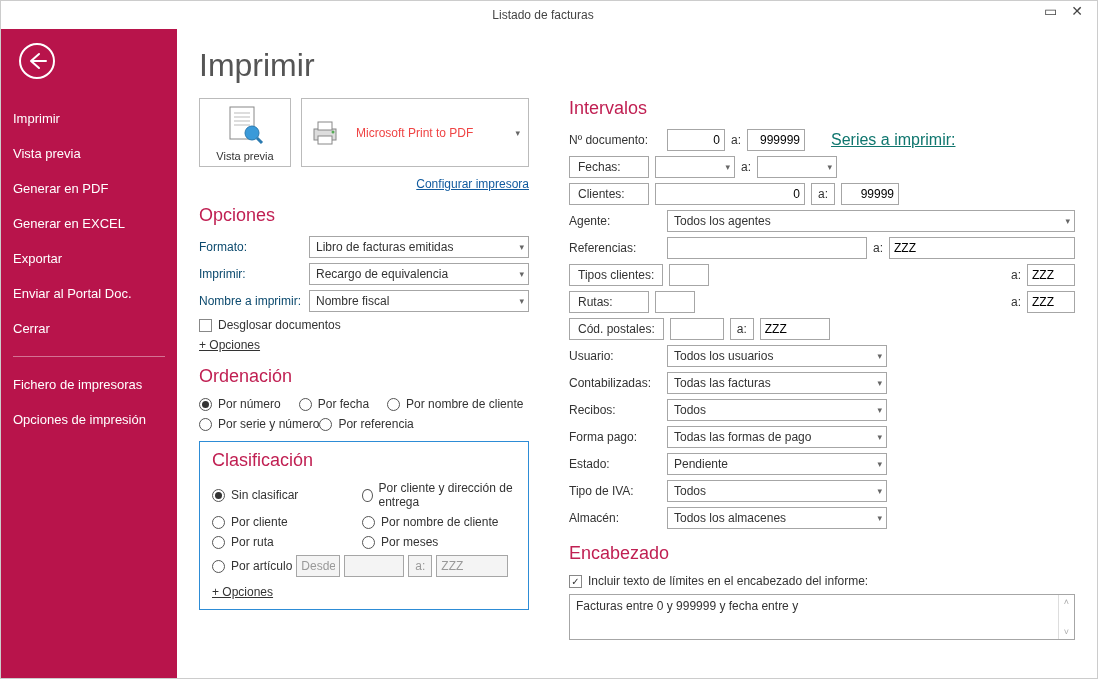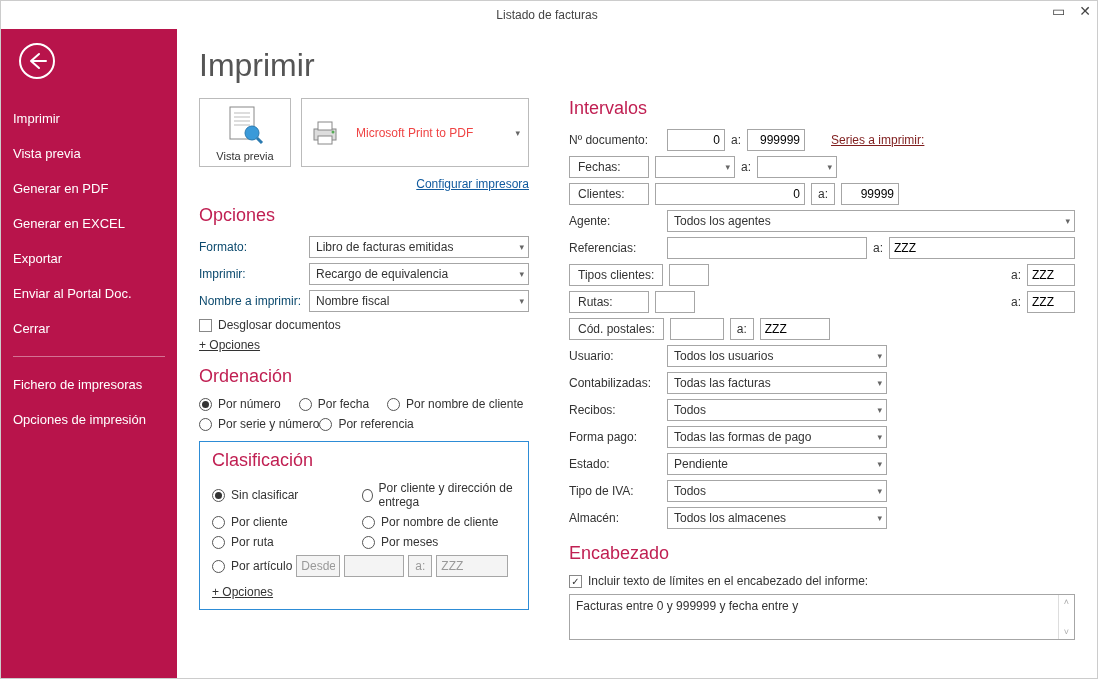--- a/index.html
+++ b/index.html
@@ -1,17 +1,17 @@
 <!DOCTYPE html>
 <html><head>
 <meta charset="utf-8">
 <style>
   * { box-sizing: border-box; margin: 0; padding: 0; }
   body { font-family: "Segoe UI", Tahoma, sans-serif; font-size: 12px; color: #333; background: #fff; width: 1098px; height: 679px; position: relative; overflow: hidden; border: 1px solid #ccc; }
-  .titlebar { position: absolute; top: 0; left: 0; right: 4px; height: 28px; display: flex; align-items: center; justify-content: center; }
+  .titlebar { position: absolute; top: 0; left: 0; right: 12px; height: 28px; display: flex; align-items: center; justify-content: center; }
   .titlebar .title { font-size: 12px; color: #444; }
   .winbtns { position: absolute; right: 2px; top: 2px; display: flex; gap: 14px; align-items: center; }
   .winbtns span { font-size: 14px; color: #444; cursor: default; }
   .sidebar { position: absolute; left: 0; top: 28px; bottom: 0; width: 176px; background: #b8144b; color: #fff; padding-top: 14px; }
   .backbtn { width: 36px; height: 36px; border: 2px solid #fff; border-radius: 50%; margin-left: 18px; margin-bottom: 22px; position: relative; cursor: pointer; }
   .backbtn svg { position: absolute; left: 5px; top: 6px; }
   .side-item { padding: 10px 12px; font-size: 13px; cursor: pointer; }
   .side-sep { height: 1px; background: rgba(255,255,255,0.4); margin: 10px 12px; }
   .main { position: absolute; left: 176px; top: 28px; right: 0; bottom: 0; padding: 18px 22px 10px 22px; overflow: hidden; }
   h1 { font-size: 32px; font-weight: 300; color: #555; margin-bottom: 14px; }
@@ -39,21 +39,21 @@
   .radio.sel::after { content:""; width:7px; height:7px; background:#333; border-radius:50%; }
   .classbox { border: 1.5px solid #2d8cd6; padding: 8px 12px 10px 12px; margin-top: 10px; }
   .art-line { display: flex; align-items: center; gap: 4px; margin-top: 6px; }
   .txtfield { border: 1px solid #a6a6a6; height: 22px; padding: 0 4px; font-size: 12px; background:#f4f4f4; color:#999; }
   .irow { display: flex; align-items: center; margin-bottom: 5px; gap: 6px; }
   .ilabel { width: 92px; font-size: 12px; color: #333; }
   .btnlabel { border: 1px solid #a6a6a6; padding: 3px 8px; font-size: 12px; background: #fff; cursor: pointer; min-width:80px; text-align:left; }
   .numin { border: 1px solid #a6a6a6; height: 22px; width: 58px; text-align: right; padding: 0 4px; font-size: 12px; }
   .txtin { border: 1px solid #a6a6a6; height: 22px; padding: 0 4px; font-size: 12px; }
   .smlabel { font-size: 12px; color: #333; }
-  .series-link { color: #7f1d1d; text-decoration: underline; font-size: 12px; cursor: pointer; }
+  .series-link { color: #0f766e; text-decoration: underline; font-size: 16px; cursor: pointer; }
   .combo2 { border: 1px solid #a6a6a6; height: 22px; display: flex; align-items: center; padding: 0 18px 0 6px; font-size: 12px; position: relative; background: #fff; cursor: pointer; }
   .combo2 .dd { position: absolute; right: 4px; color: #666; font-size: 9px; }
   .hdr-text { border: 1px solid #a6a6a6; width: 506px; height: 46px; padding: 4px 6px; font-size: 12px; color: #333; position: relative; margin-top:6px;}
   .scroll { position: absolute; right: 0; top: 0; bottom: 0; width: 16px; border-left: 1px solid #ddd; display:flex; flex-direction:column; justify-content:space-between; align-items:center; color:#aaa; font-size:9px; padding:2px 0;}
 </style>
 </head>
 <body>
 
 <div class="titlebar">
   <span class="title">Listado de facturas</span>

